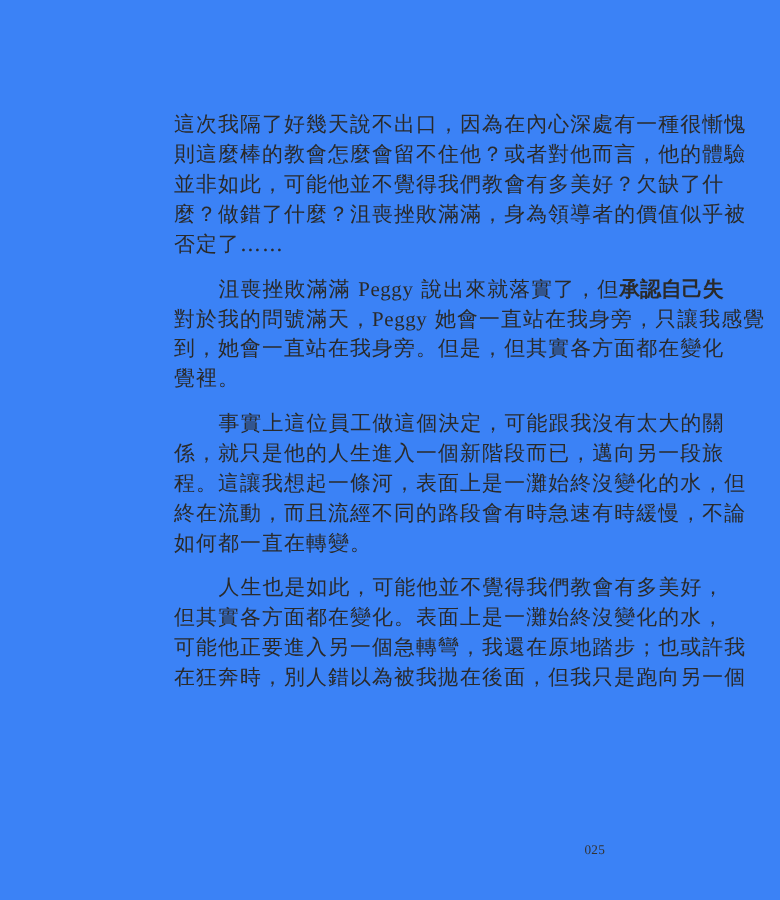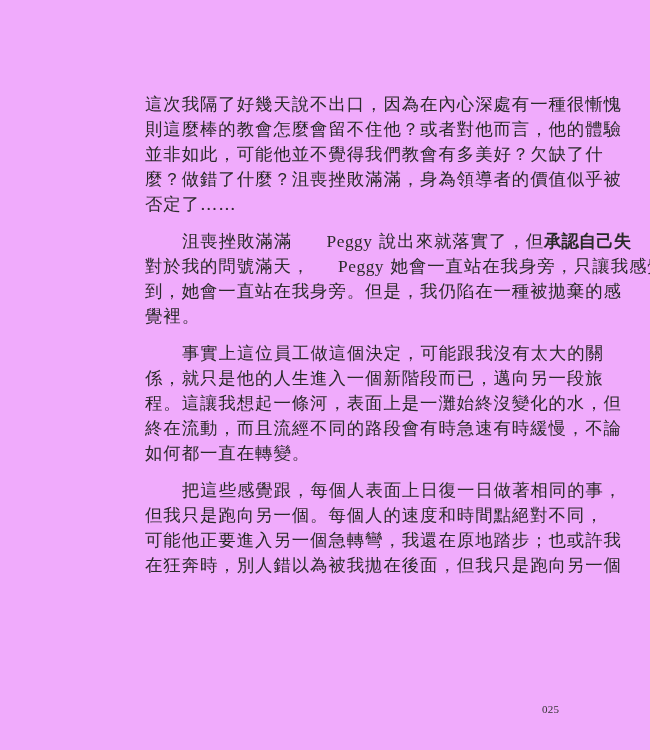--- a/index.html
+++ b/index.html
@@ -13,21 +13,21 @@
       position: relative;
       overflow: hidden;
       font-family: "DejaVu Serif", "Liberation Serif", serif;
       color: #2a2a2a;
     }
     .page {
       position: absolute;
       left: 0; top: 0;
       width: 650px;
       height: 750px;
-      background: #f0abfc;
+      background: #3b82f6;
     }
     .body-text {
       position: absolute;
       left: 145px;
       top: 92px;
       width: 376px;
     }
     .line {
       display: block;
       height: 25px;
@@ -48,25 +48,24 @@
       margin: 0 0 12px 0;
     }
     .bold {
       font-family: Liberation Serif, serif;
       font-weight: bold;
       letter-spacing: 0px;
     }
     .latin {
       font-family: "Liberation Serif", "DejaVu Serif", serif;
       letter-spacing: 0.5px;
-      margin-left: 28px;
     }
     .page-number {
       position: absolute;
-      left: 542px;
+      left: 487px;
       top: 703px;
       font-family: "Liberation Serif", "DejaVu Serif", serif;
       font-size: 11px;
       color: #333333;
       letter-spacing: 0.3px;
     }
   </style>
 </head>
 <body>
 
@@ -78,35 +77,35 @@
       <span class="line">這次我隔了好幾天說不出口，因為在內心深處有一種很慚愧</span>
       <span class="line">則這麼棒的教會怎麼會留不住他？或者對他而言，他的體驗</span>
       <span class="line">並非如此，可能他並不覺得我們教會有多美好？欠缺了什</span>
       <span class="line">麼？做錯了什麼？沮喪挫敗滿滿，身為領導者的價值似乎被</span>
       <span class="line last">否定了……</span>
     </div>
 
     <div class="para">
       <span class="line indent"><span>沮喪挫敗滿滿 </span><span class="latin">Peggy</span><span> 說出來就落實了，但</span><span class="bold">承認自己失</span></span>
       <span class="line"><span>對於我的問號滿天，</span><span class="latin">Peggy</span><span> 她會一直站在我身旁，只讓我感覺</span></span>
-      <span class="line">到，她會一直站在我身旁。但是，我仍陷在一種被拋棄的感</span>
+      <span class="line">到，她會一直站在我身旁。但是，但其實各方面都在變化</span>
       <span class="line last">覺裡。</span>
     </div>
 
     <div class="para">
       <span class="line indent">事實上這位員工做這個決定，可能跟我沒有太大的關</span>
       <span class="line">係，就只是他的人生進入一個新階段而已，邁向另一段旅</span>
       <span class="line">程。這讓我想起一條河，表面上是一灘始終沒變化的水，但</span>
       <span class="line">終在流動，而且流經不同的路段會有時急速有時緩慢，不論</span>
       <span class="line last">如何都一直在轉變。</span>
     </div>
 
     <div class="para">
-      <span class="line indent">把這些感覺跟，每個人表面上日復一日做著相同的事，</span>
-      <span class="line">但我只是跑向另一個。每個人的速度和時間點絕對不同，</span>
+      <span class="line indent">人生也是如此，可能他並不覺得我們教會有多美好，</span>
+      <span class="line">但其實各方面都在變化。表面上是一灘始終沒變化的水，</span>
       <span class="line">可能他正要進入另一個急轉彎，我還在原地踏步；也或許我</span>
       <span class="line">在狂奔時，別人錯以為被我拋在後面，但我只是跑向另一個</span>
     </div>
 
   </div>
 
   <div class="page-number">025</div>
 
 </div>
 

